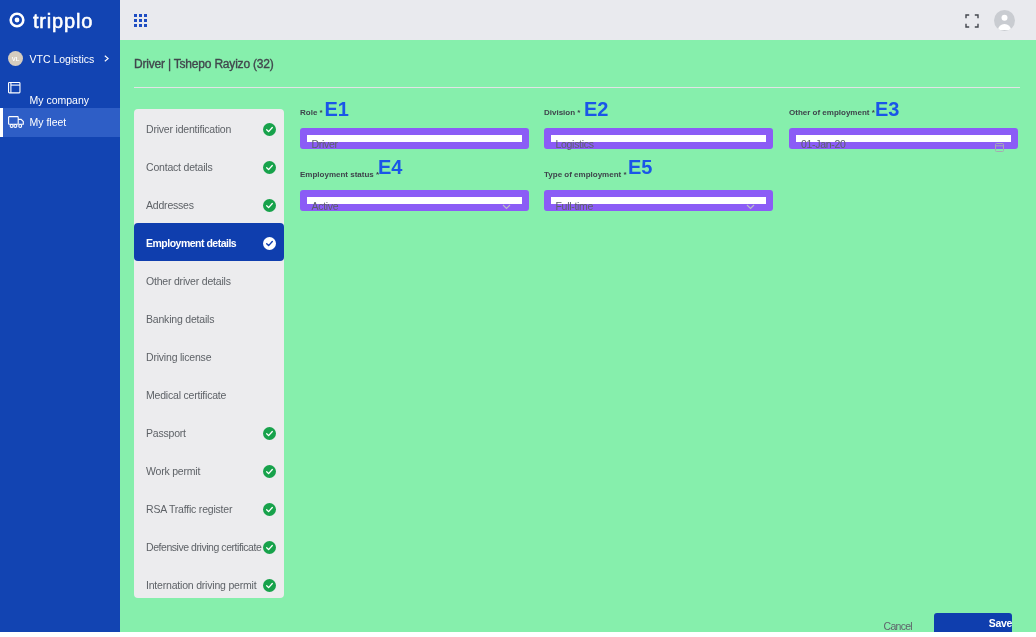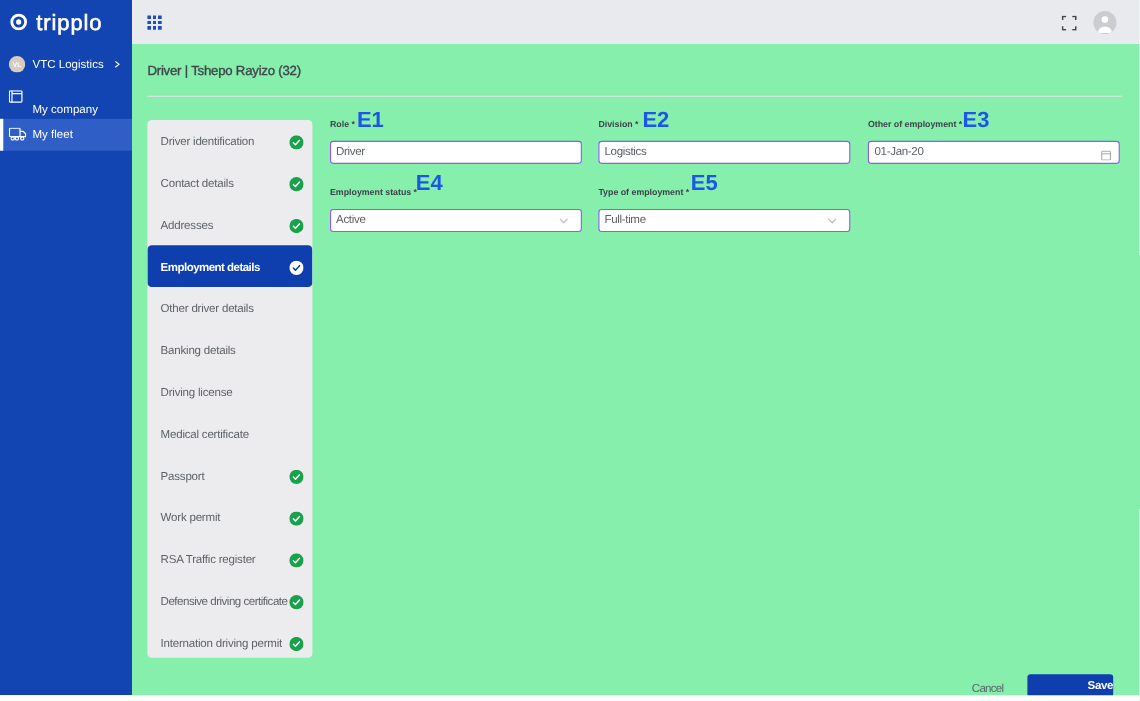--- a/index.html
+++ b/index.html
@@ -28,21 +28,21 @@
 
 
 .navlist { position:absolute; left:14px; top:69px; width:150px; height:489px; background:#ececee; border-radius:4px; overflow:hidden; }
 .nitem { position:relative; width:150px; height:38px; color:#5e6267; font-size:10.5px; letter-spacing:-0.2px; }
 .nitem .t { position:absolute; left:12px; top:13.5px; line-height:12px; white-space:nowrap; }
 .nitem .chk { position:absolute; right:8.5px; top:14px; }
 .nitem.sel { background:#0f3eae; border-radius:4px; color:#fff; font-weight:bold; letter-spacing:-0.5px; }
 
 
 .flabel { position:absolute; font-size:8px; font-weight:bold; color:#3e434b; line-height:9px; }
-.einput { position:absolute; width:229px; height:21px; background:#fff; border:1px solid #8b5cf6; border-radius:3px; font-size:10.5px; color:#5c6167; letter-spacing:-0.3px; line-height:18px; padding-left:5px; }
+.einput { position:absolute; width:229px; height:21px; background:#fff; border:7px solid #8b5cf6; border-radius:3px; font-size:10.5px; color:#5c6167; letter-spacing:-0.3px; line-height:18px; padding-left:5px; }
 .emark { position:absolute; color:#1a56e8; font-size:20px; font-weight:bold; line-height:23px; }
 
 
 .cancel { position:absolute; color:#5f646b; font-size:10.5px; letter-spacing:-0.7px; }
 .save { position:absolute; left:814px; top:572.5px; width:78px; height:21.5px; background:#0f3eae; border-radius:3px; color:#fff; font-size:10.5px; font-weight:bold; letter-spacing:-0.3px; text-align:right; line-height:21px; }
 </style>
 </head>
 <body>
 <div class="app">
 

